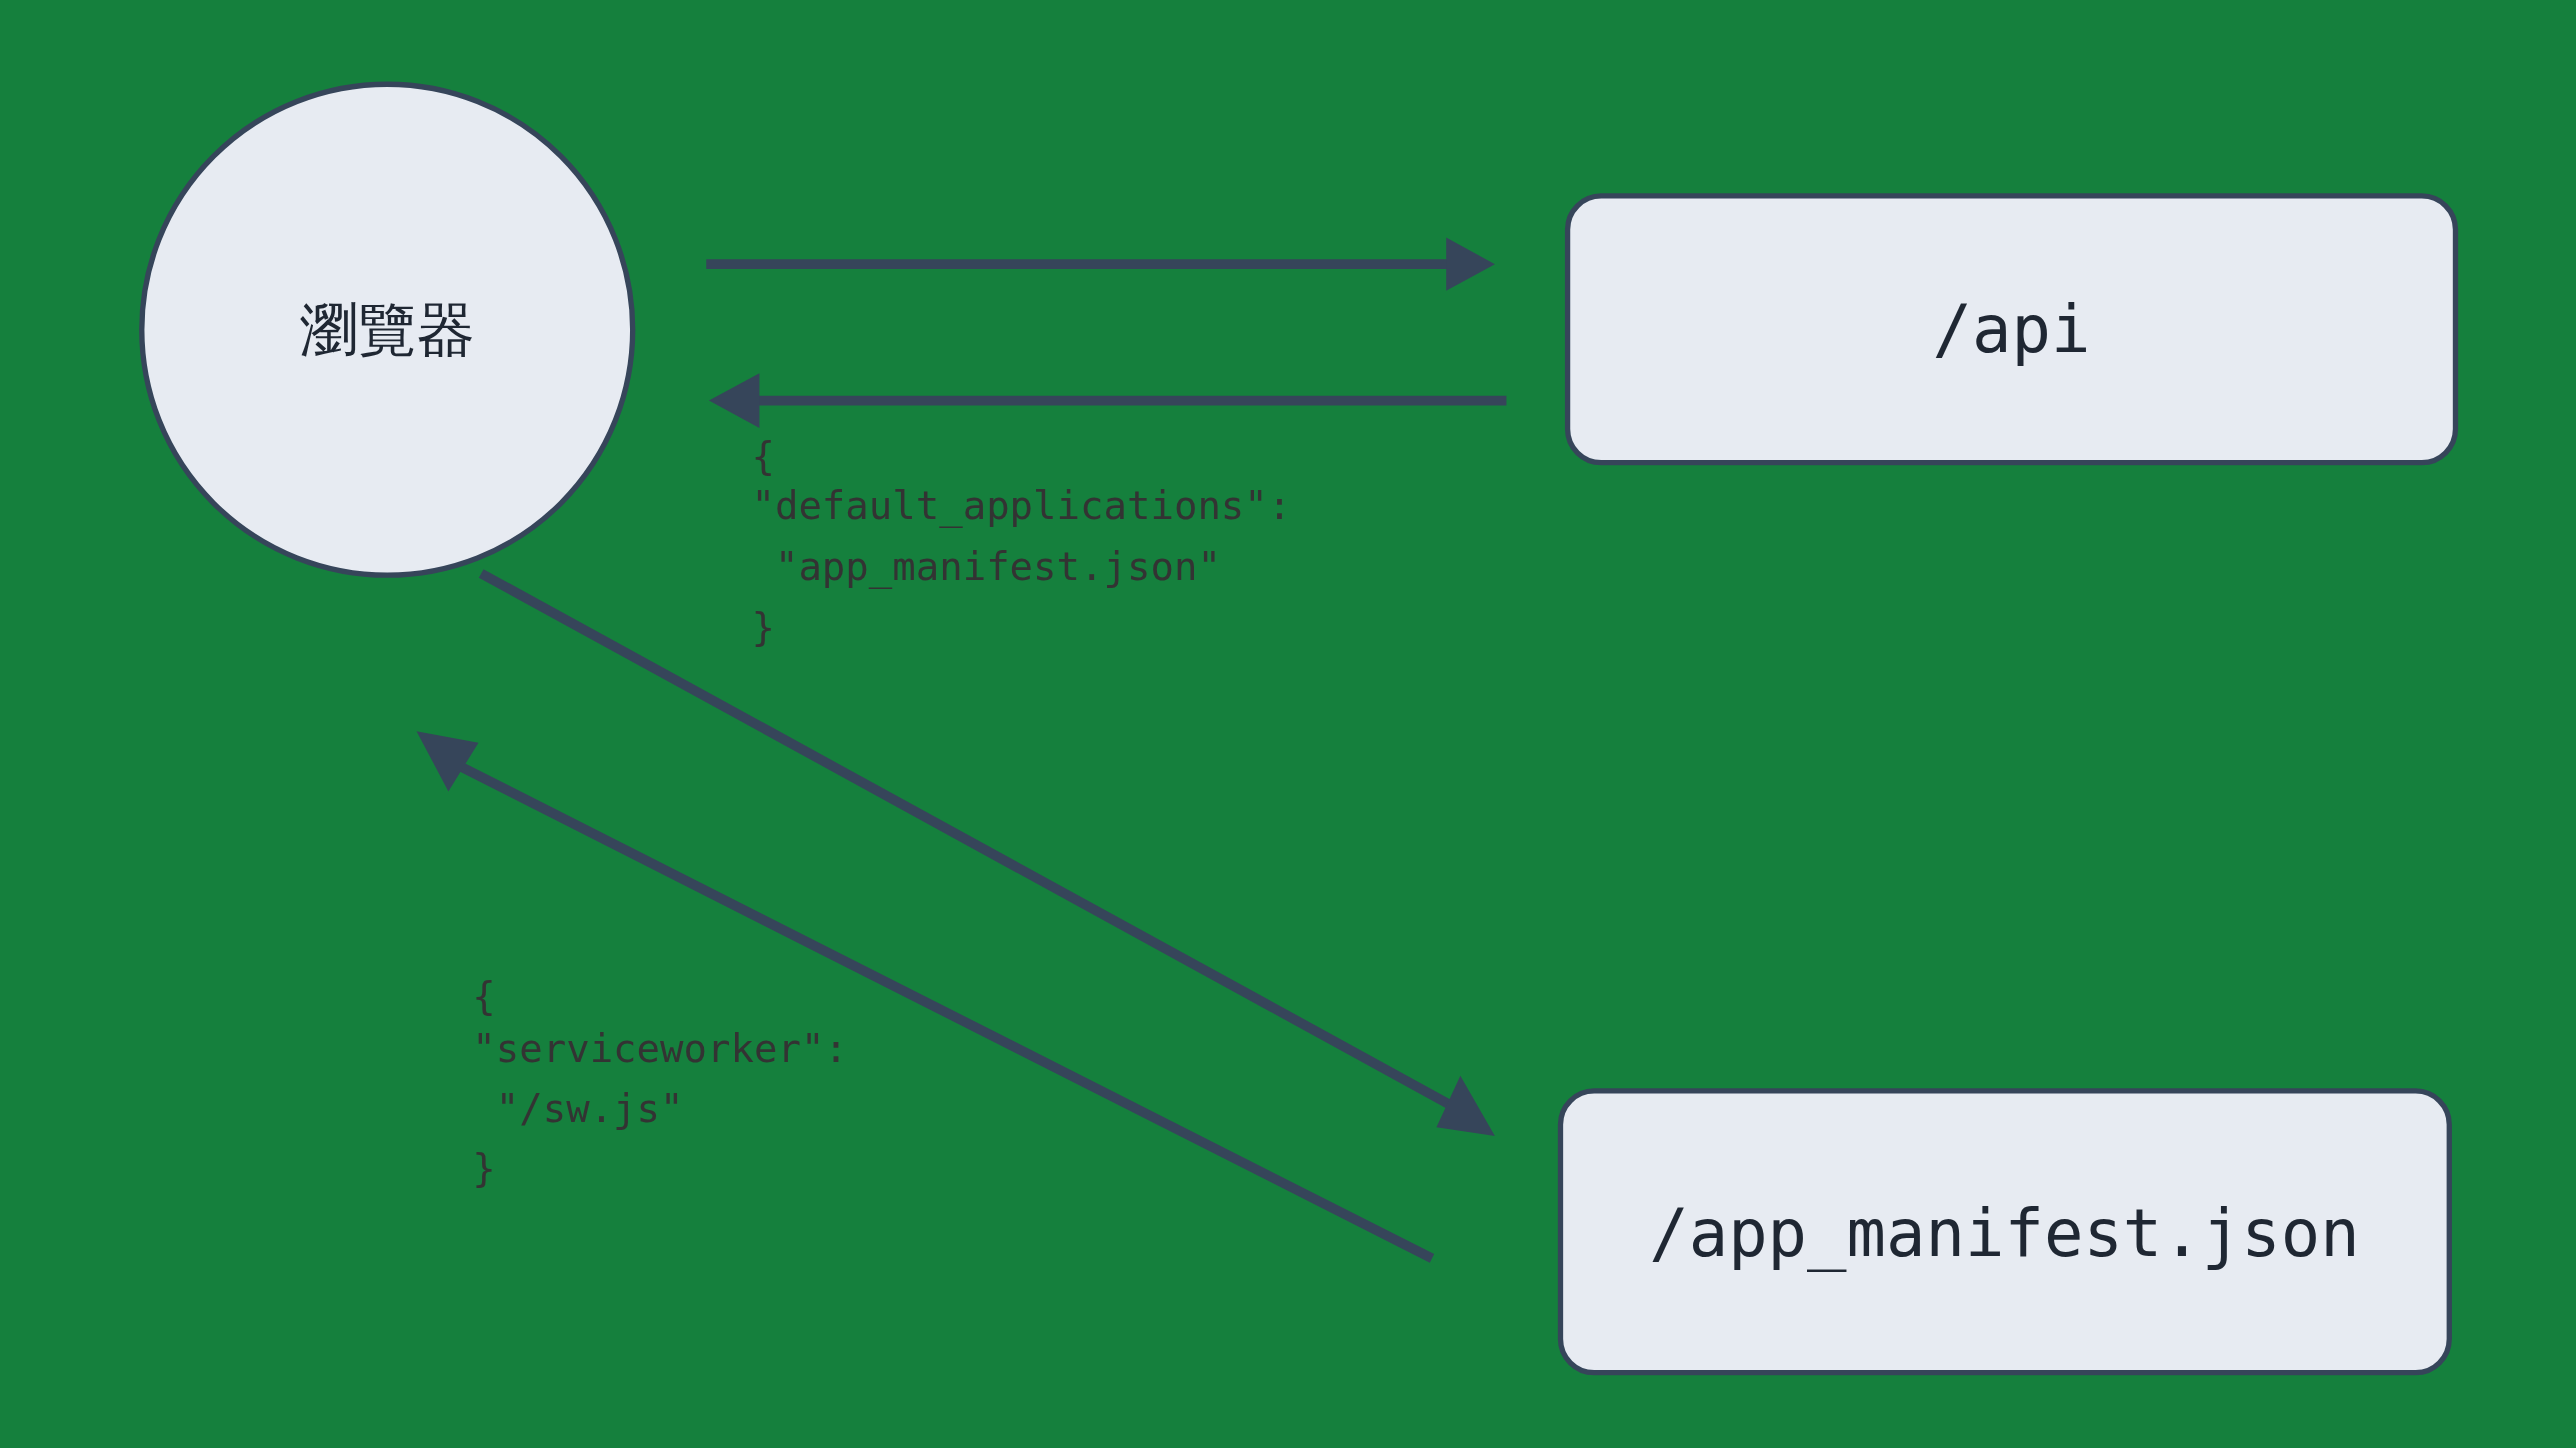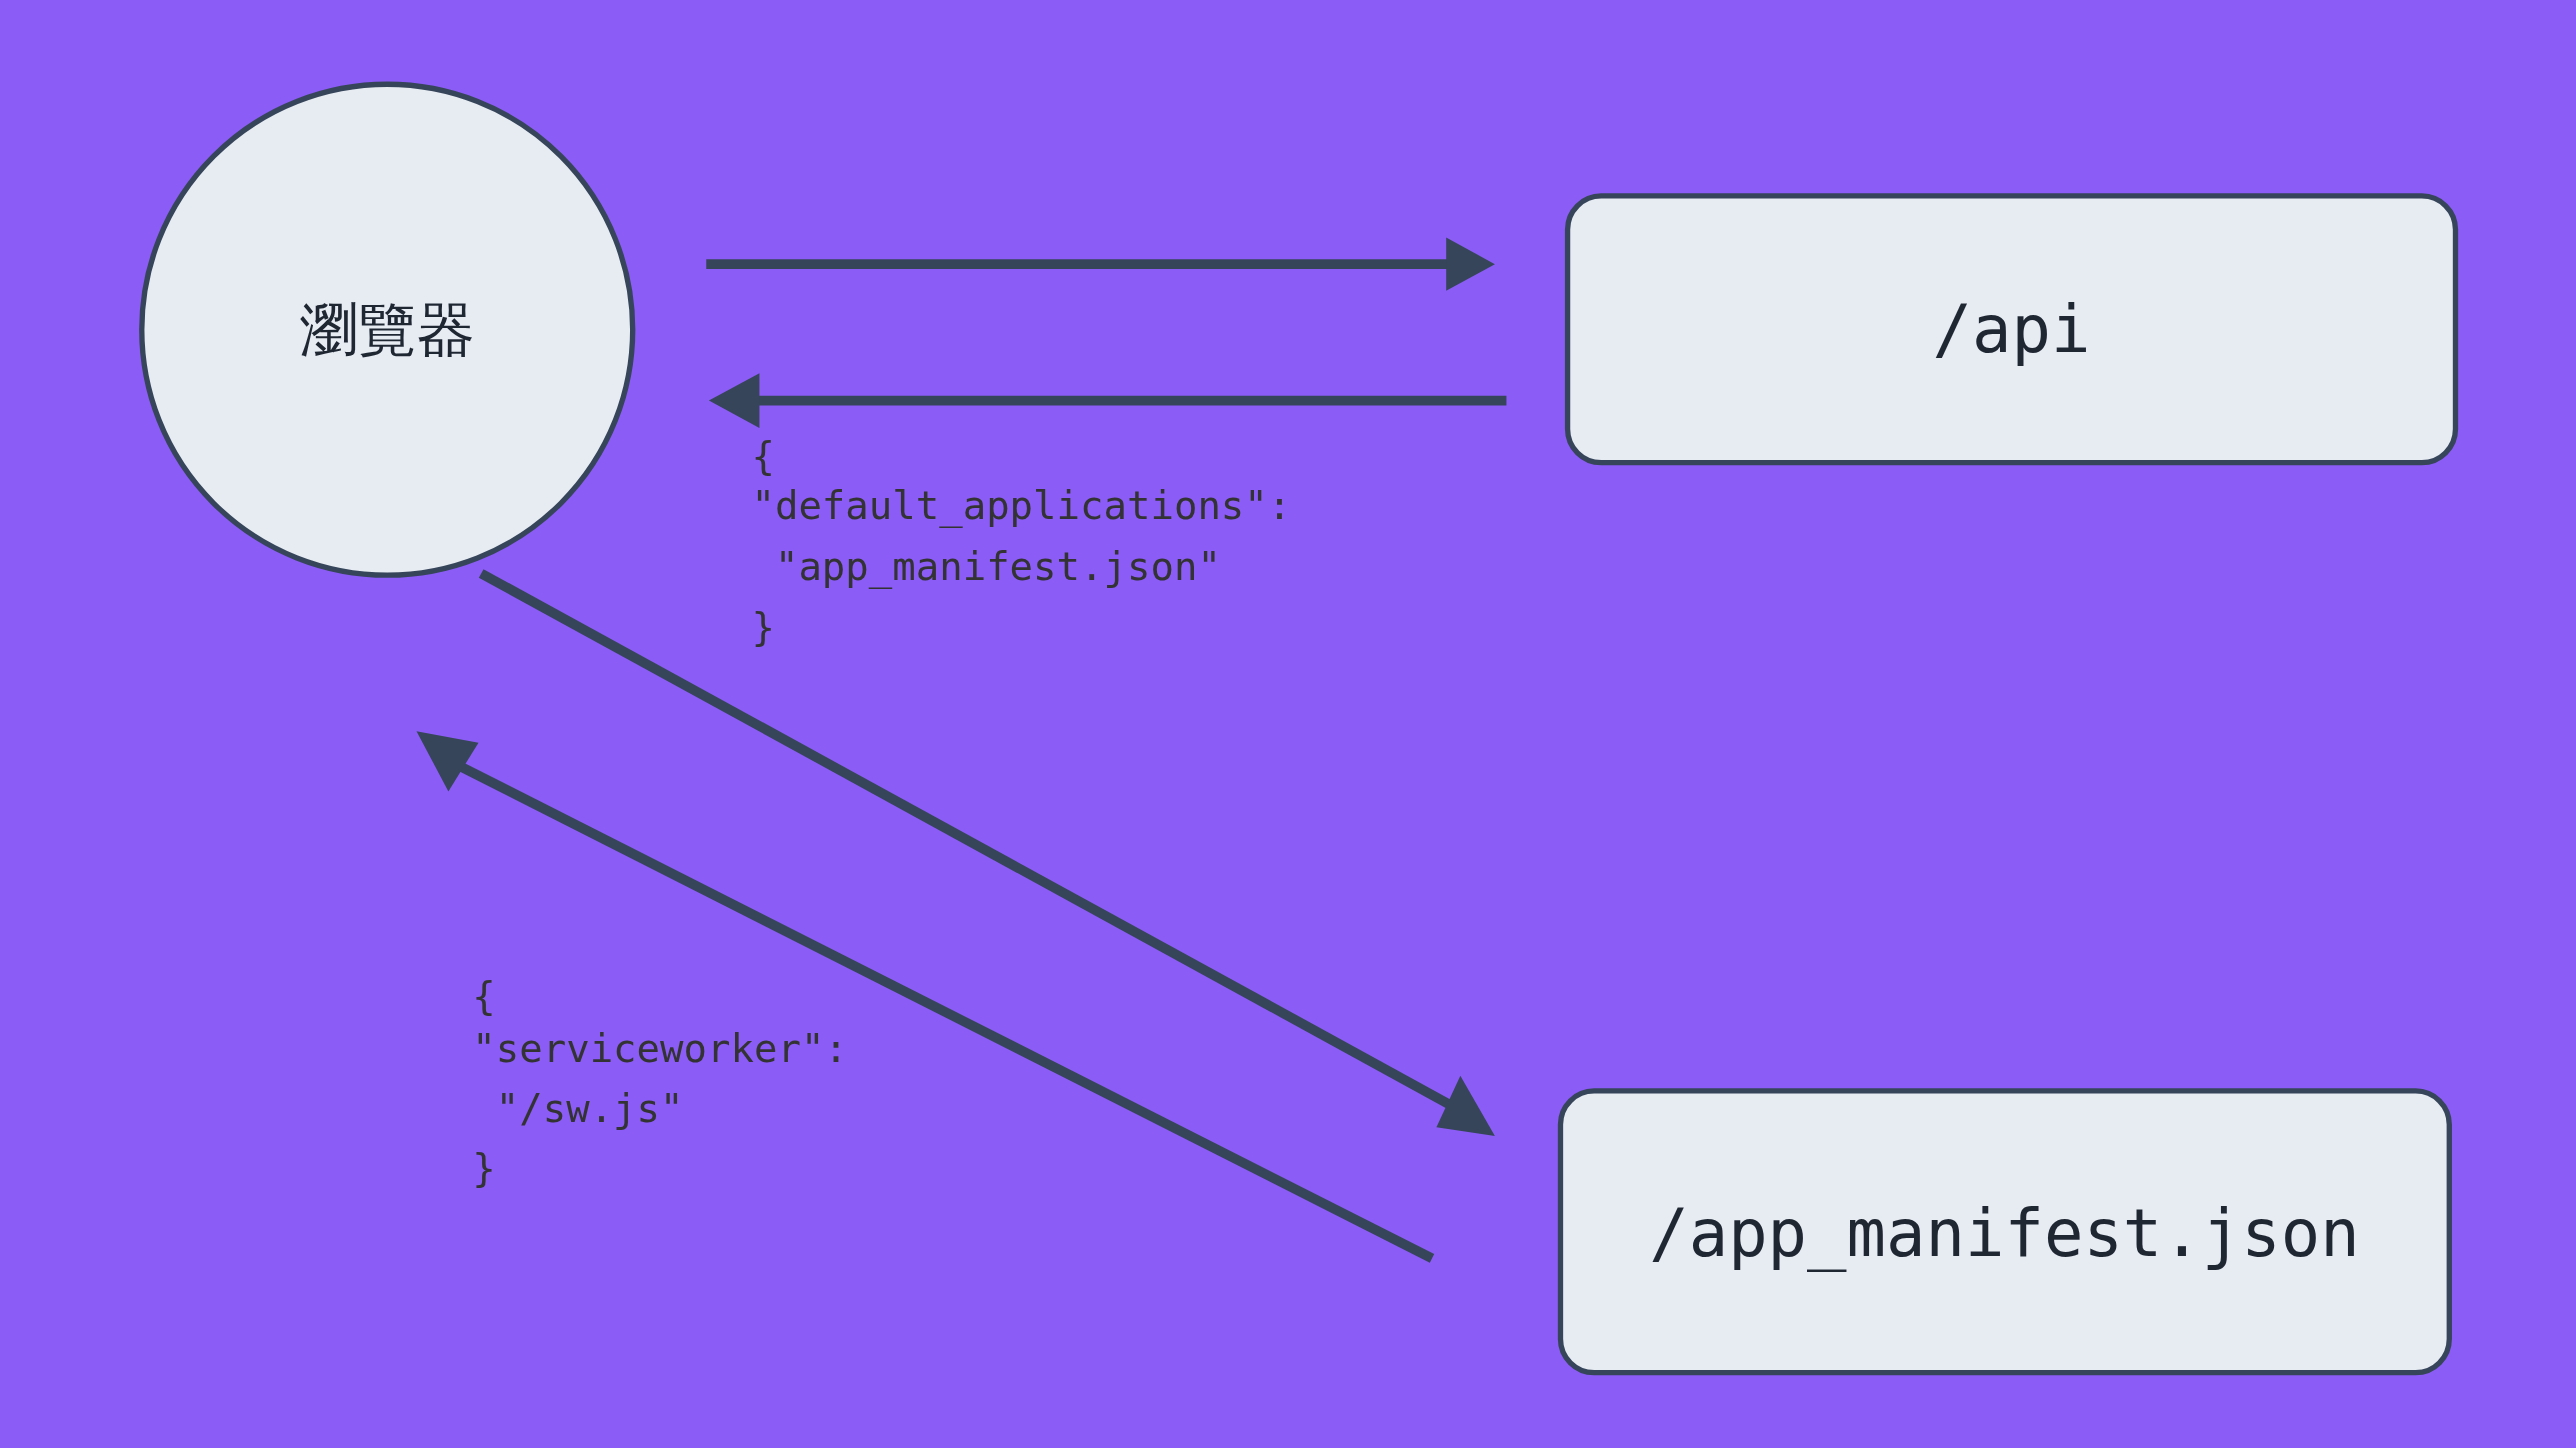--- a/index.html
+++ b/index.html
@@ -10,21 +10,21 @@
   body {
     width: 2576px;
     height: 1449px;
     font-family: "DejaVu Sans", sans-serif;
     overflow: hidden;
   }
   #diagram-root {
     position: relative;
     width: 2576px;
     height: 1449px;
-    background: #8b5cf6;
+    background: #15803d;
   }
   svg.diagram-canvas {
     position: absolute;
     top: 0;
     left: 0;
     width: 2576px;
     height: 1449px;
     display: block;
   }
   .node-shape {

